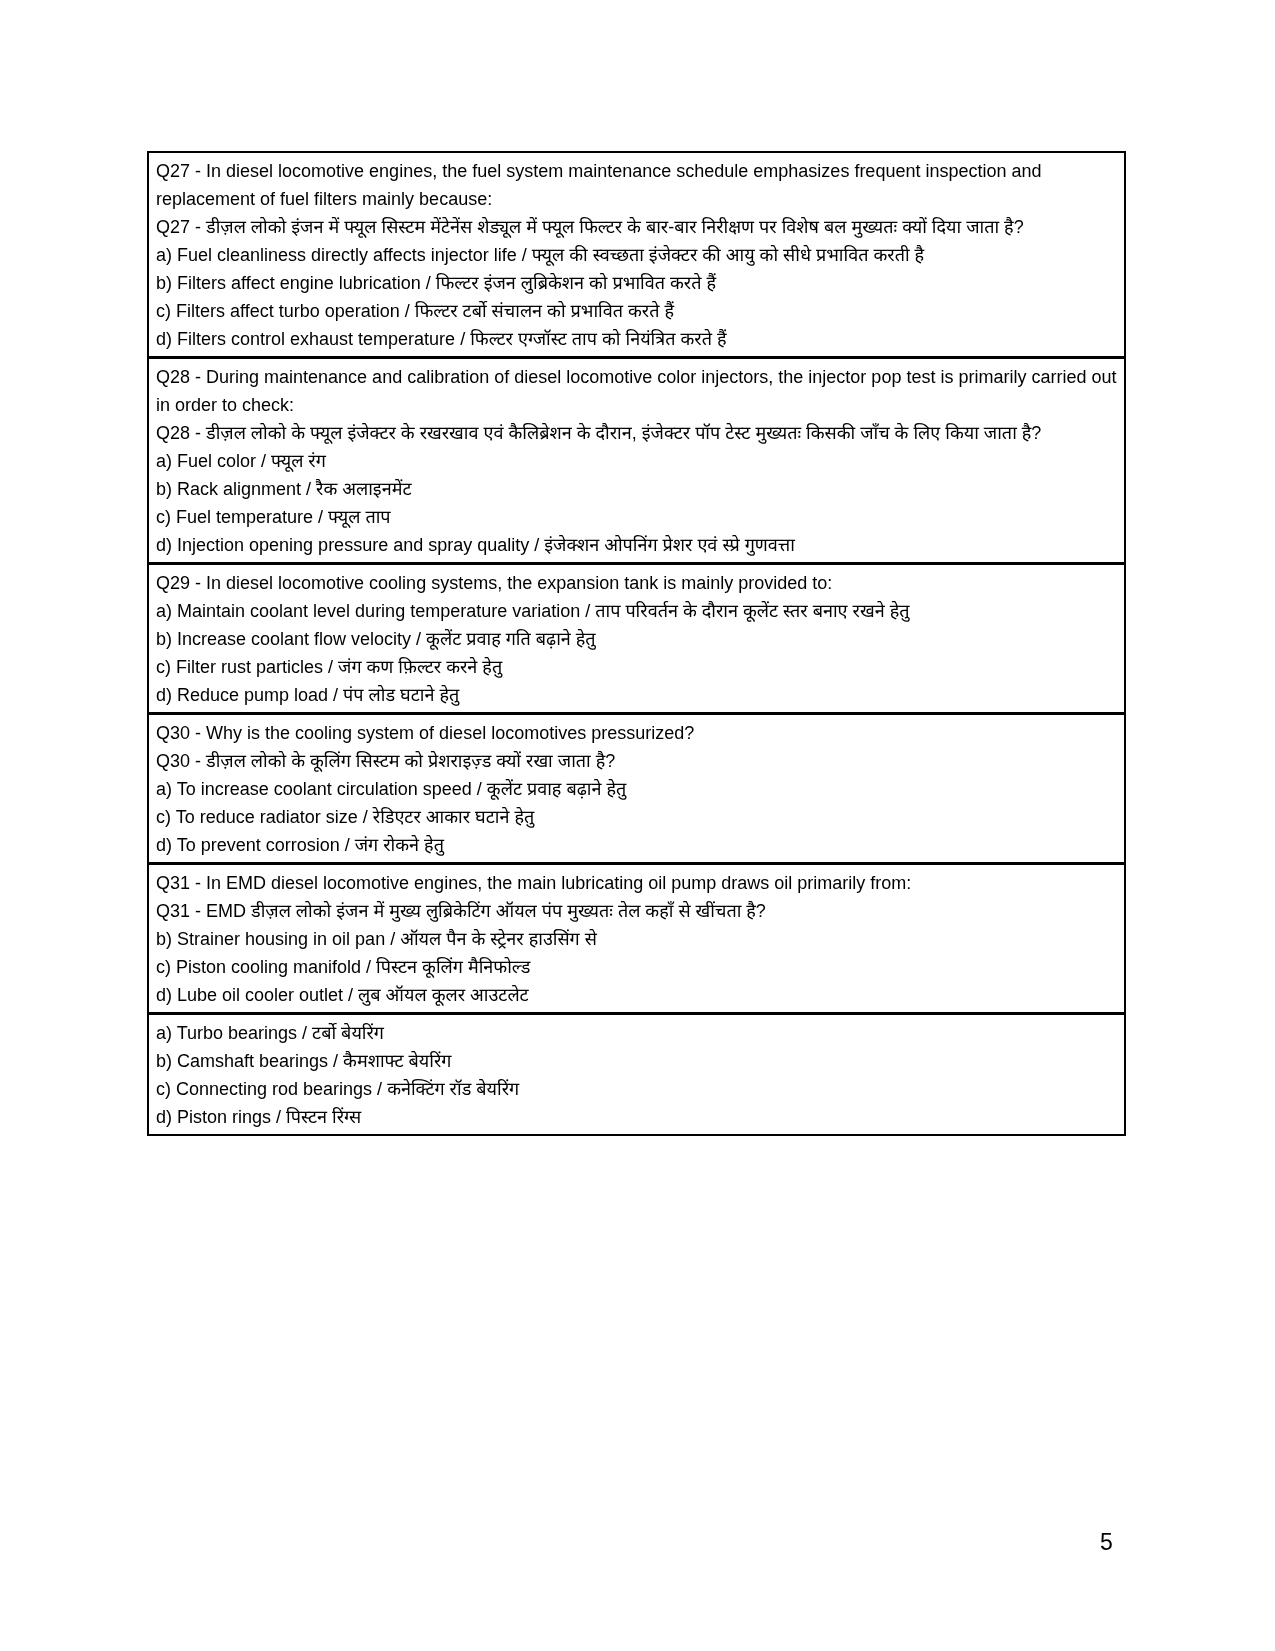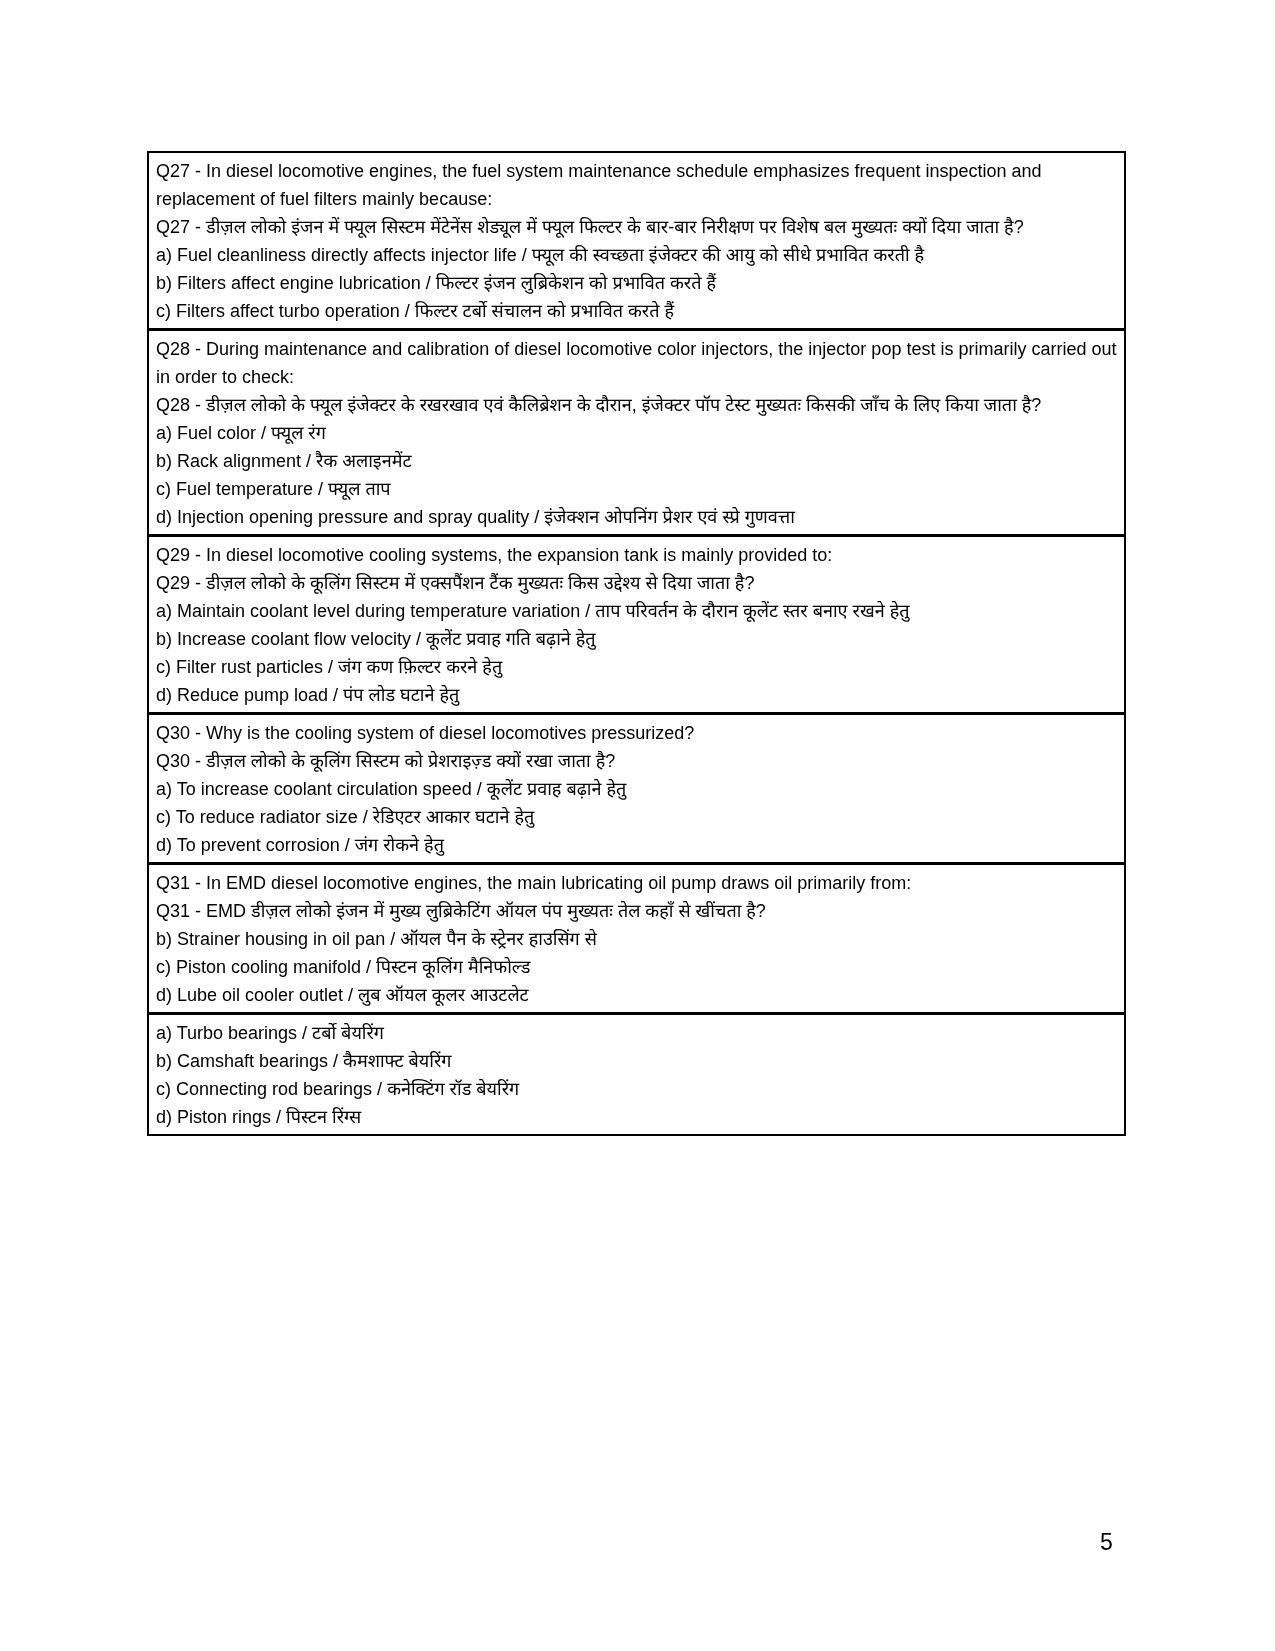--- a/index.html
+++ b/index.html
@@ -51,34 +51,34 @@
 
 <div class="page">
   <div class="qtable">
 
     <section class="qrow">
       <p>Q27 - In diesel locomotive engines, the fuel system maintenance schedule emphasizes frequent inspection and replacement of fuel filters mainly because:</p>
       <p>Q27 - डीज़ल लोको इंजन में फ्यूल सिस्टम मेंटेनेंस शेड्यूल में फ्यूल फिल्टर के बार-बार निरीक्षण पर विशेष बल मुख्यतः क्यों दिया जाता है?</p>
       <p>a) Fuel cleanliness directly affects injector life / फ्यूल की स्वच्छता इंजेक्टर की आयु को सीधे प्रभावित करती है</p>
       <p>b) Filters affect engine lubrication / फिल्टर इंजन लुब्रिकेशन को प्रभावित करते हैं</p>
       <p>c) Filters affect turbo operation / फिल्टर टर्बो संचालन को प्रभावित करते हैं</p>
+      <p>d) Filters control exhaust temperature / फिल्टर एग्जॉस्ट ताप को नियंत्रित करते हैं</p>
     </section>
 
     <section class="qrow">
       <p>Q28 - During maintenance and calibration of diesel locomotive color injectors, the injector pop test is primarily carried out in order to check:</p>
       <p>Q28 - डीज़ल लोको के फ्यूल इंजेक्टर के रखरखाव एवं कैलिब्रेशन के दौरान, इंजेक्टर पॉप टेस्ट मुख्यतः किसकी जाँच के लिए किया जाता है?</p>
       <p>a) Fuel color / फ्यूल रंग</p>
       <p>b) Rack alignment / रैक अलाइनमेंट</p>
       <p>c) Fuel temperature / फ्यूल ताप</p>
       <p>d) Injection opening pressure and spray quality / इंजेक्शन ओपनिंग प्रेशर एवं स्प्रे गुणवत्ता</p>
     </section>
 
     <section class="qrow">
       <p>Q29 - In diesel locomotive cooling systems, the expansion tank is mainly provided to:</p>
-      <p>Q29 - डीज़ल लोको के कूलिंग सिस्टम में एक्सपैंशन टैंक मुख्यतः किस उद्देश्य से दिया जाता है?</p>
       <p>a) Maintain coolant level during temperature variation / ताप परिवर्तन के दौरान कूलेंट स्तर बनाए रखने हेतु</p>
       <p>b) Increase coolant flow velocity / कूलेंट प्रवाह गति बढ़ाने हेतु</p>
       <p>c) Filter rust particles / जंग कण फ़िल्टर करने हेतु</p>
       <p>d) Reduce pump load / पंप लोड घटाने हेतु</p>
     </section>
 
     <section class="qrow">
       <p>Q30 - Why is the cooling system of diesel locomotives pressurized?</p>
       <p>Q30 - डीज़ल लोको के कूलिंग सिस्टम को प्रेशराइज़्ड क्यों रखा जाता है?</p>
       <p>a) To increase coolant circulation speed / कूलेंट प्रवाह बढ़ाने हेतु</p>

